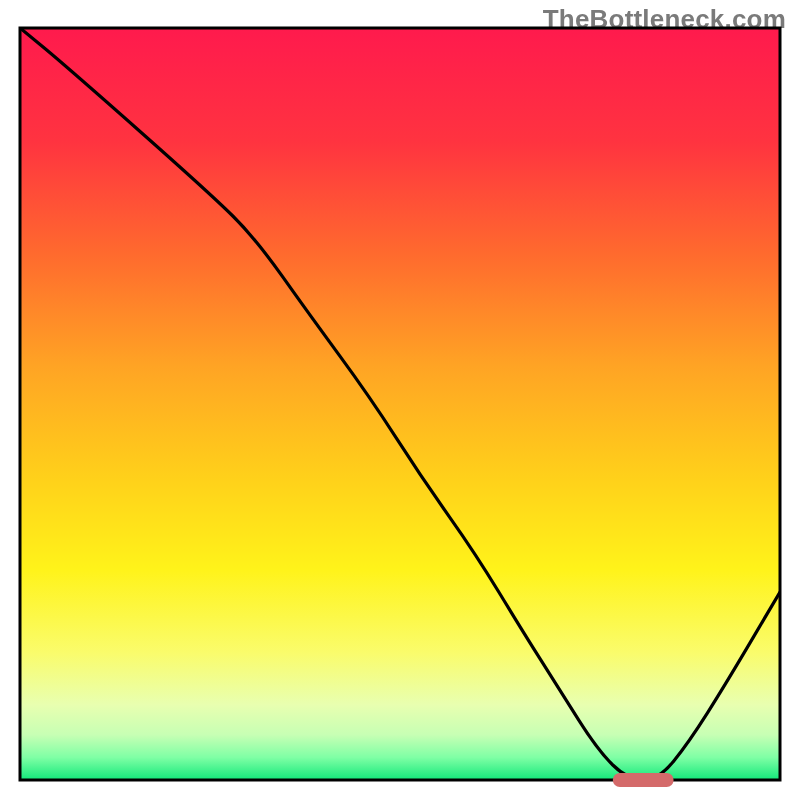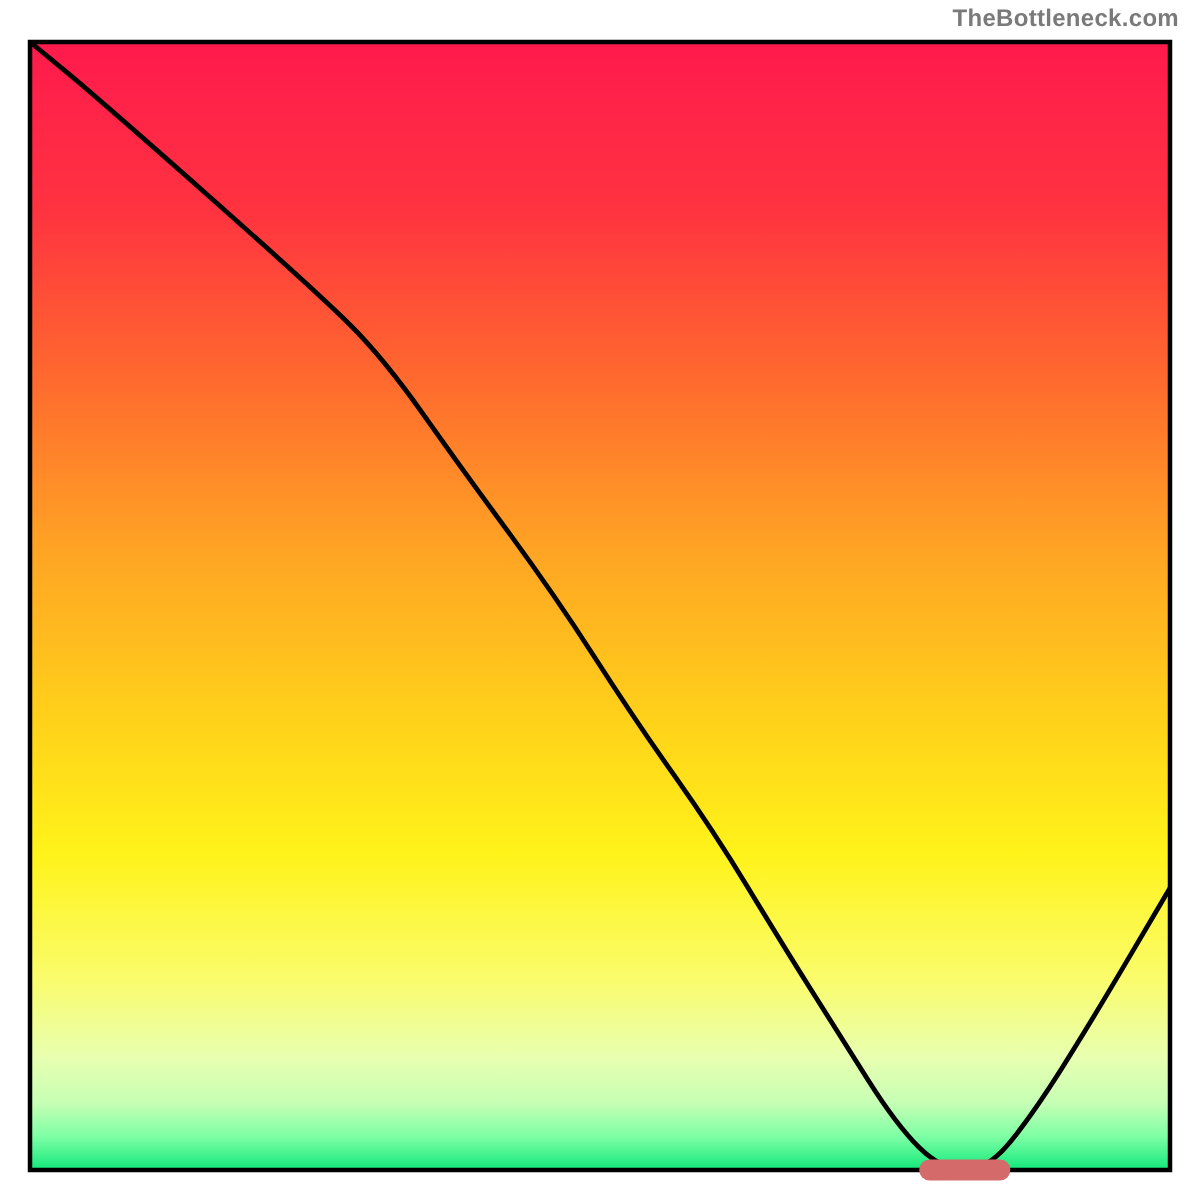--- a/index.html
+++ b/index.html
@@ -13,21 +13,21 @@
   .frame {
     position: relative;
     width: 800px;
     height: 800px;
   }
   .watermark {
     position: absolute;
     top: 4px;
     right: 14px;
     font-family: Arial, Helvetica, sans-serif;
-    font-size: 16px;
+    font-size: 26px;
     font-weight: 600;
     color: #7a7a7a;
     letter-spacing: 0.2px;
   }
   svg {
     position: absolute;
     top: 0;
     left: 0;
     width: 800px;
     height: 800px;

